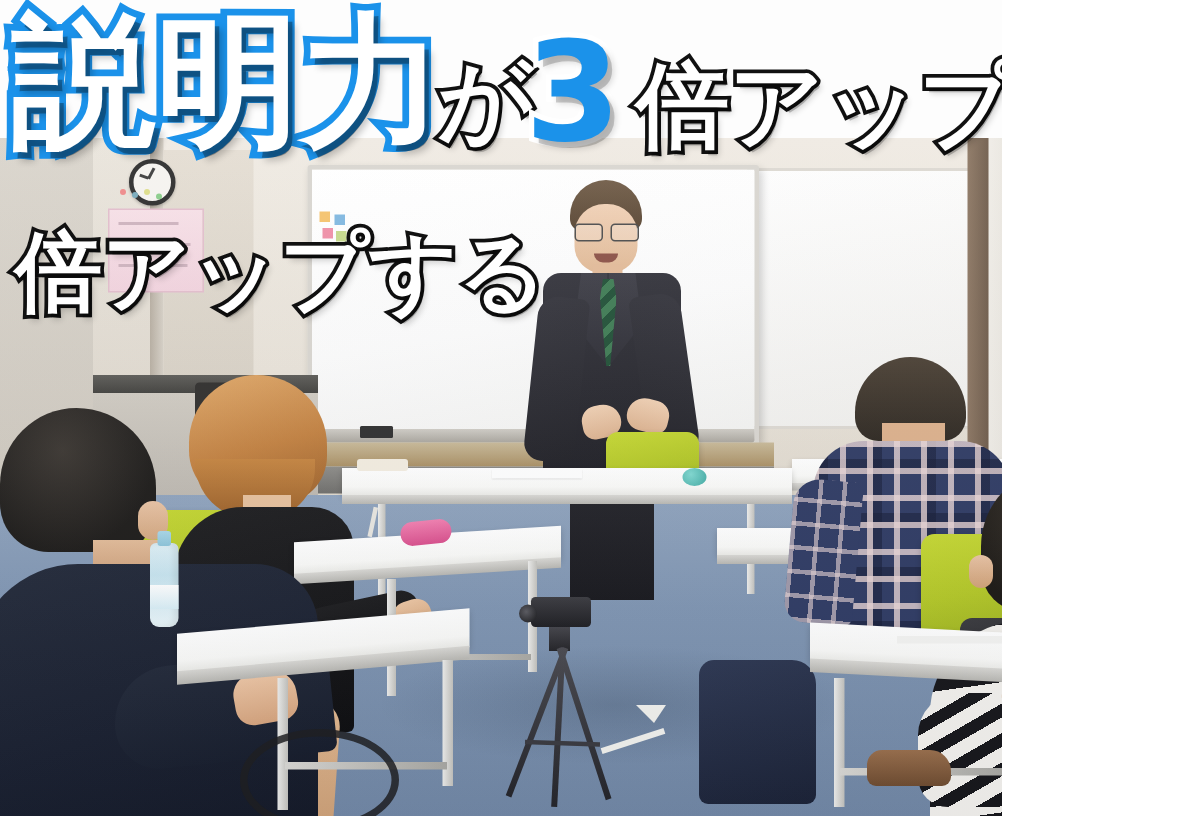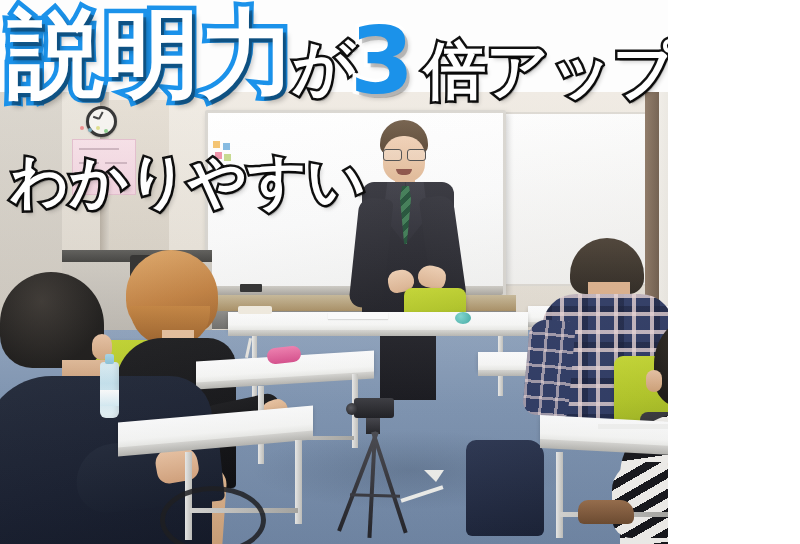--- a/index.html
+++ b/index.html
@@ -967,15 +967,15 @@
     <div class="bike-part"></div>
 
     <div class="photo-grade"></div>
   </div>
 
   <div class="headline txt-blue" id="h-setsumei">説明力</div>
   <div class="headline txt-black" id="h-ga">が</div>
   <div class="headline txt-blue-fill" id="h-three">3</div>
   <div class="headline txt-black" id="h-bai">倍アップする!!</div>
 
-  <div class="subline txt-black" id="s-wakari">わかりやすい</div>
+  <div class="subline txt-black" id="s-wakari">倍アップする</div>
 
 </div>
 
 </body></html>

